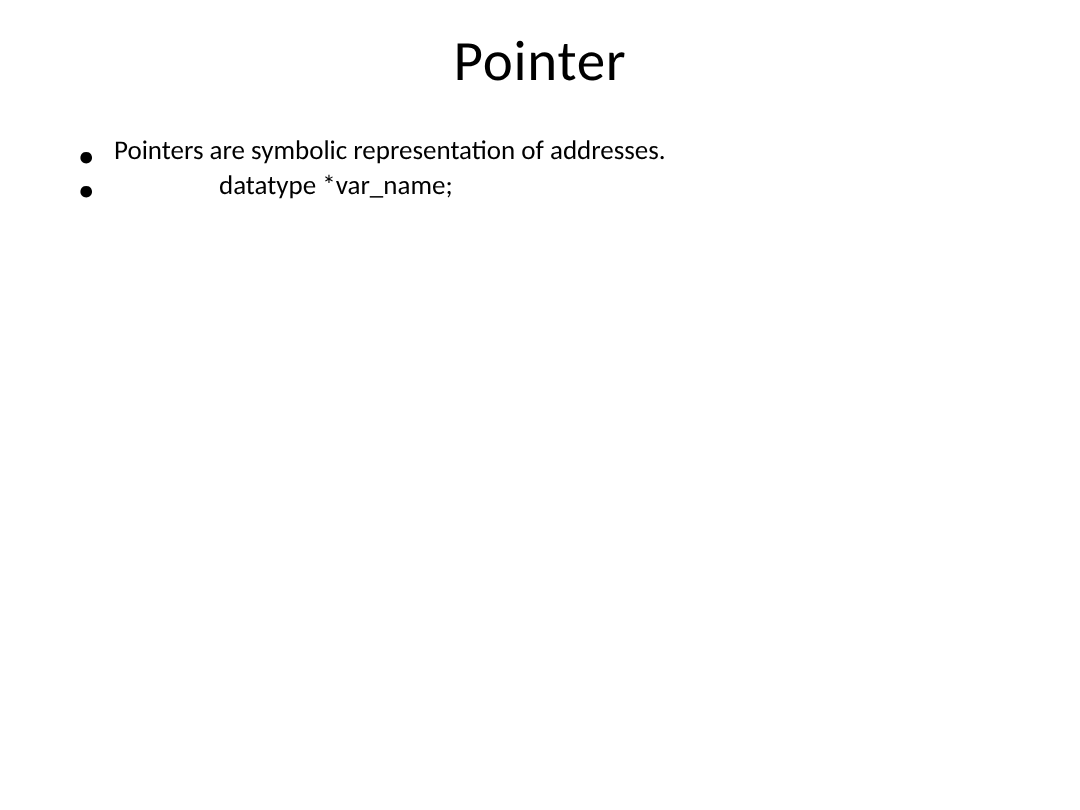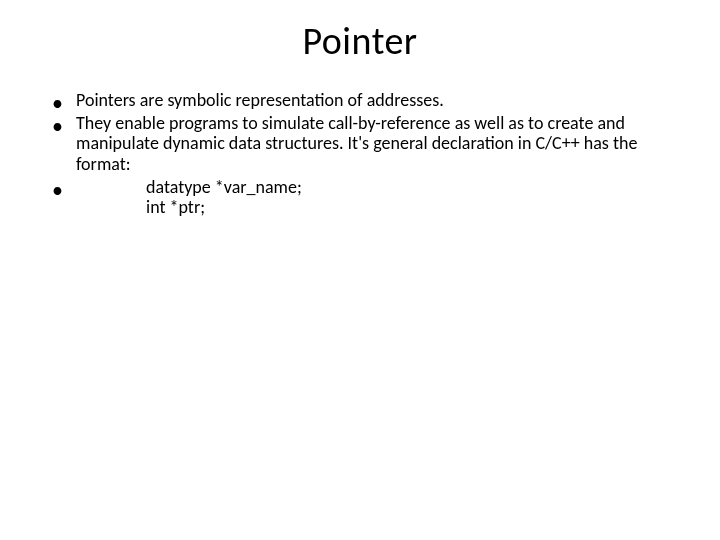--- a/index.html
+++ b/index.html
@@ -63,22 +63,18 @@
 <div class="slide">
 
   <div class="title">Pointer</div>
 
   <div class="body">
     <ul class="bullets">
       <li>
         <span>Pointers are symbolic representation of addresses.</span>
       </li>
       <li>
-        <span> They enable programs to simulate call-by-reference as well as to create and manipulate dynamic data structures. It's general declaration in C/C++ has the format:</span>
-      </li>
-      <li>
         <span class="indent">datatype *var_name;</span>
-        <span class="indent"> int *ptr;</span>
       </li>
     </ul>
   </div>
 
 </div>
 
 </body></html>

